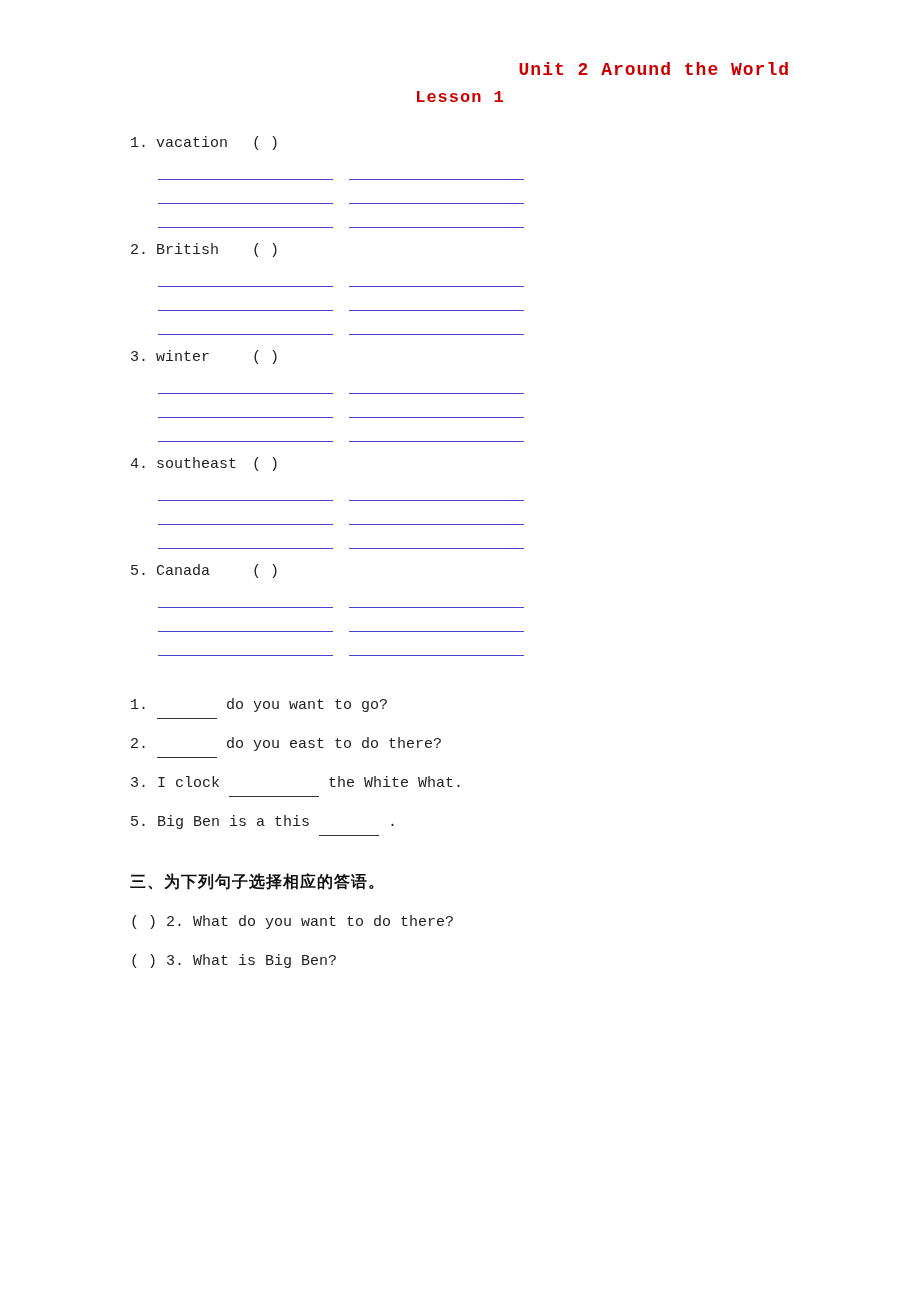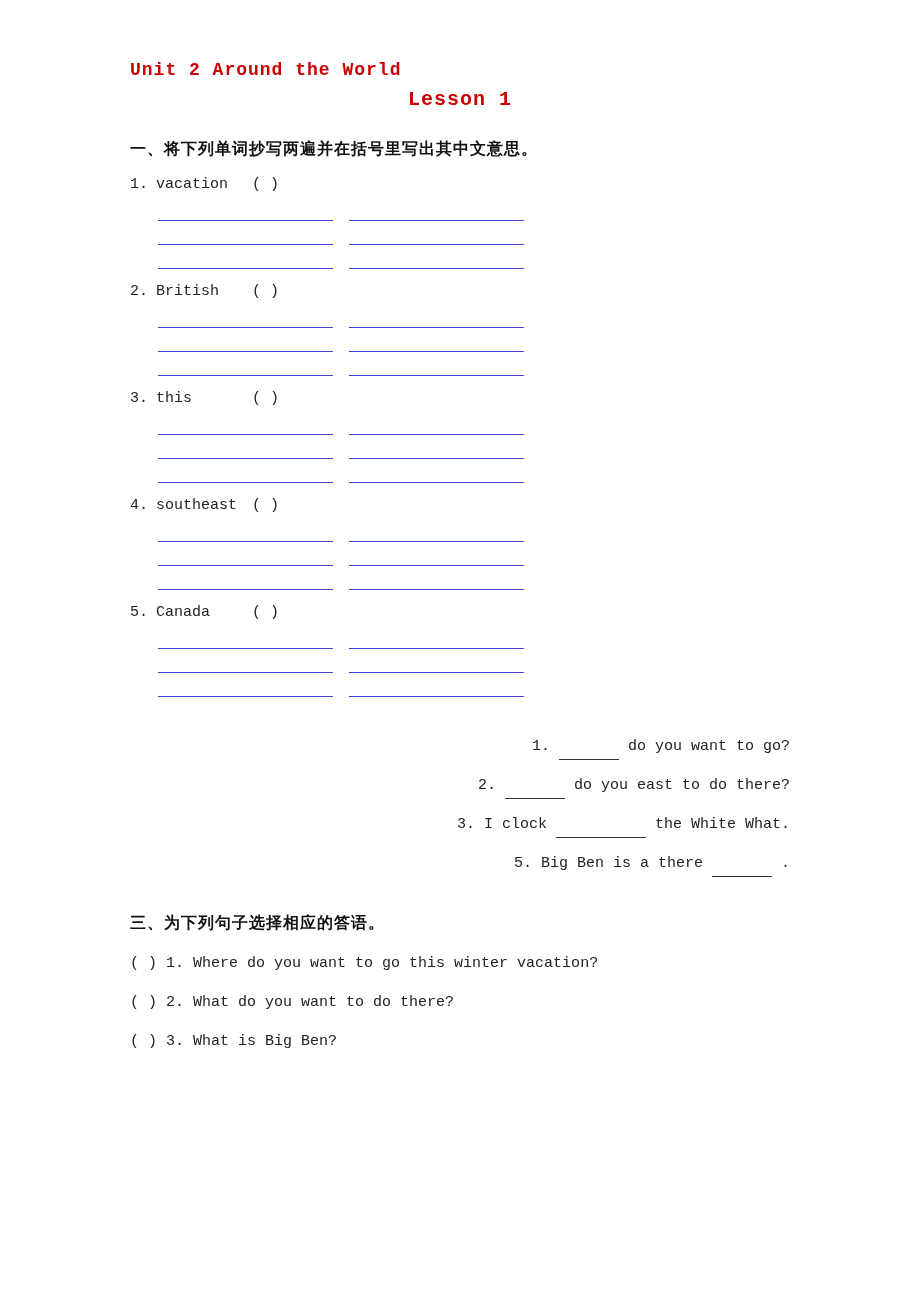--- a/index.html
+++ b/index.html
@@ -12,33 +12,33 @@
       background: #fff;
       font-family: 'Courier New', Courier, monospace;
       font-size: 15px;
       color: #222;
       width: 920px;
       min-height: 1302px;
       padding: 60px 130px 60px 130px;
     }
 
     .page-title {
-      text-align: left;
+      text-align: right;
       color: #cc0000;
       font-size: 18px;
       font-weight: bold;
       letter-spacing: 1px;
       margin-bottom: 8px;
       font-family: 'Courier New', Courier, monospace;
     }
 
     .lesson-title {
       text-align: center;
       color: #cc0000;
-      font-size: 20px;
+      font-size: 17px;
       font-weight: bold;
       letter-spacing: 1px;
       margin-bottom: 28px;
     }
 
     .section-header {
       font-size: 16px;
       font-weight: bold;
       color: #111;
       margin-bottom: 16px;
@@ -85,21 +85,20 @@
       border: none;
       border-bottom: 1.5px solid #4444cc;
       height: 18px;
       display: inline-block;
     }
 
     
     .fill-item {
       margin-bottom: 12px;
       line-height: 1.8;
-      text-align: right;
     }
 
     .blank {
       display: inline-block;
       border-bottom: 1.5px solid #333;
       min-width: 60px;
       height: 16px;
       vertical-align: bottom;
     }
 
@@ -114,21 +113,20 @@
     }
   </style>
 </head>
 <body>
 
 <div class="page-title">Unit 2 Around the World</div>
 
 <div class="lesson-title">Lesson 1</div>
 
 <div class="section">
-  <div class="section-header">一、将下列单词抄写两遍并在括号里写出其中文意思。</div>
 
   <div class="vocab-row">
     <span class="vocab-num">1.</span>
     <span class="vocab-word">vacation</span>
     <span class="vocab-paren">(          )</span>
   </div>
   <div class="writing-lines">
     <div class="line-row">
         <span class="write-line"></span>
         <span class="write-line"></span>
@@ -158,21 +156,21 @@
         <span class="write-line"></span>
       </div>
     <div class="line-row">
         <span class="write-line"></span>
         <span class="write-line"></span>
       </div>
   </div>
 
   <div class="vocab-row">
     <span class="vocab-num">3.</span>
-    <span class="vocab-word">this</span>
+    <span class="vocab-word">winter</span>
     <span class="vocab-paren">(          )</span>
   </div>
   <div class="writing-lines">
     <div class="line-row">
         <span class="write-line"></span>
         <span class="write-line"></span>
       </div>
     <div class="line-row">
         <span class="write-line"></span>
         <span class="write-line"></span>
@@ -243,34 +241,29 @@
   <div class="fill-item">
     <span>3.</span>
     <span>I clock </span>
     <span class="blank blank-long"></span>
     <span> the White What.</span>
   </div>
 
 
   <div class="fill-item">
     <span>5.</span>
-    <span>Big Ben is a there </span>
+    <span>Big Ben is a this </span>
     <span class="blank"></span>
     <span>.</span>
   </div>
 </div>
 
 <div class="section">
   <div class="section-header">三、为下列句子选择相应的答语。</div>
 
-  <div class="match-item">
-    <span>(    )</span>
-    <span>1.</span>
-    <span>Where do you want to go this winter vacation?</span>
-  </div>
 
   <div class="match-item">
     <span>(    )</span>
     <span>2.</span>
     <span>What do you want to do there?</span>
   </div>
 
   <div class="match-item">
     <span>(    )</span>
     <span>3.</span>

